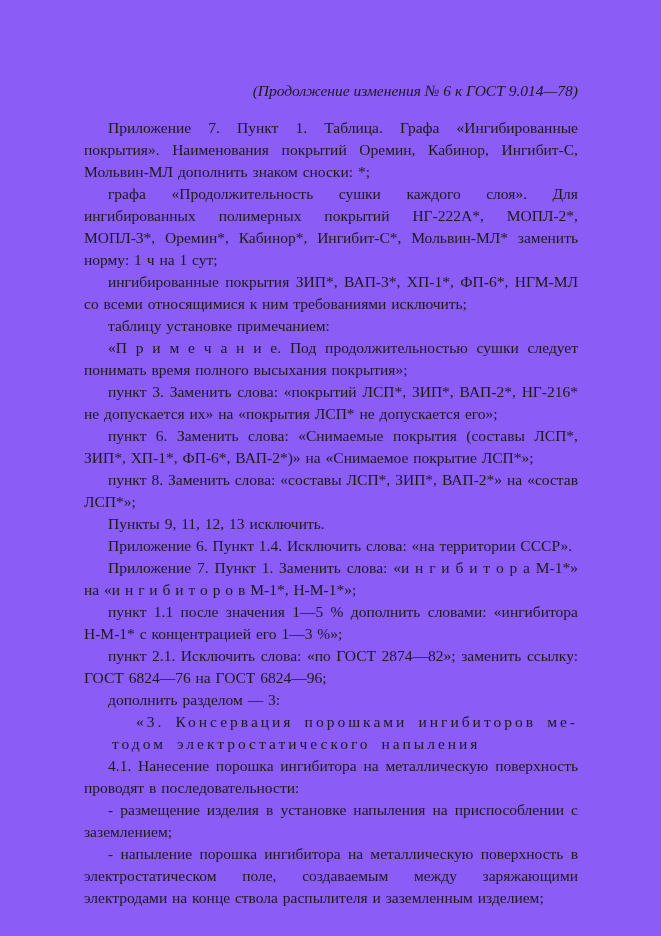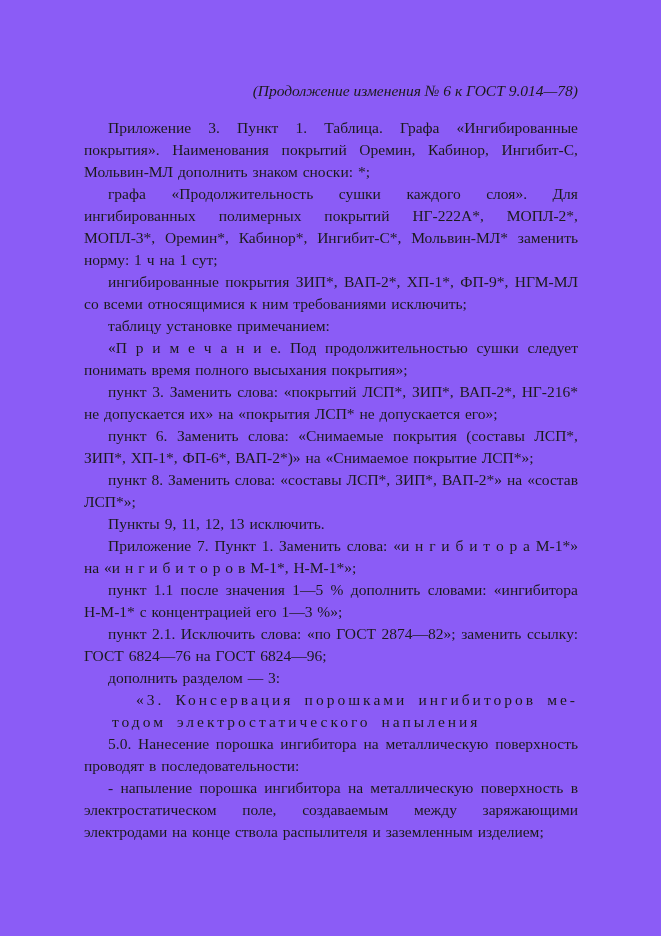--- a/index.html
+++ b/index.html
@@ -51,32 +51,34 @@
     margin-left: 28px;
   }
 </style>
 </head>
 <body>
 
 <div class="page">
   <div class="content">
     <div class="cont-header">(Продолжение изменения № 6 к ГОСТ  9.014—78)</div>
     <div class="body-block">
-        <p class="para">Приложение 3. Пункт 1. Таблица. Графа «Ингибированные покрытия». Наименования покрытий Оремин, Кабинор, Ингибит-С, Мольвин-МЛ дополнить знаком сноски: *;</p>
+        <p class="para">Приложение 7. Пункт 1. Таблица. Графа «Ингибированные покрытия». Наименования покрытий Оремин, Кабинор, Ингибит-С, Мольвин-МЛ дополнить знаком сноски: *;</p>
         <p class="para">графа «Продолжительность сушки каждого слоя». Для ингибированных полимерных покрытий НГ-222А*, МОПЛ-2*, МОПЛ-3*, Оремин*, Кабинор*, Ингибит-С*, Мольвин-МЛ* заменить норму: 1 ч на 1 сут;</p>
-        <p class="para">ингибированные покрытия ЗИП*, ВАП-2*, ХП-1*, ФП-9*, НГМ-МЛ со всеми относящимися к ним требованиями исключить;</p>
+        <p class="para">ингибированные покрытия ЗИП*, ВАП-3*, ХП-1*, ФП-6*, НГМ-МЛ со всеми относящимися к ним требованиями исключить;</p>
         <p class="para">таблицу установке примечанием:</p>
         <p class="para">«П р и м е ч а н и е. Под продолжительностью сушки следует понимать время полного высыхания покрытия»;</p>
         <p class="para">пункт 3. Заменить слова: «покрытий ЛСП*, ЗИП*, ВАП-2*, НГ-216* не допускается их» на «покрытия ЛСП* не допускается его»;</p>
         <p class="para">пункт 6. Заменить слова: «Снимаемые покрытия (составы ЛСП*, ЗИП*, ХП-1*, ФП-6*, ВАП-2*)» на «Снимаемое покрытие ЛСП*»;</p>
         <p class="para">пункт 8. Заменить слова: «составы ЛСП*, ЗИП*, ВАП-2*» на «состав ЛСП*»;</p>
         <p class="para">Пункты 9, 11, 12, 13 исключить.</p>
+        <p class="para">Приложение 6. Пункт 1.4. Исключить слова: «на территории СССР».</p>
         <p class="para">Приложение 7. Пункт 1. Заменить слова: «и н г и б и т о р а  М-1*» на «и н г и б и т о р о в  М-1*, Н-М-1*»;</p>
         <p class="para">пункт 1.1 после значения 1—5 % дополнить словами: «ингибитора Н-М-1* с концентрацией его 1—3 %»;</p>
         <p class="para">пункт 2.1. Исключить слова: «по ГОСТ 2874—82»; заменить ссылку: ГОСТ 6824—76 на ГОСТ 6824—96;</p>
         <p class="para">дополнить разделом — 3:</p>
         <p class="para spaced-heading">«3. Консервация порошками ингибиторов ме-тодом электростатического напыления</p>
-        <p class="para">5.0. Нанесение порошка ингибитора на металлическую поверхность проводят в последовательности:</p>
+        <p class="para">4.1. Нанесение порошка ингибитора на металлическую поверхность проводят в последовательности:</p>
+        <p class="para">- размещение изделия в установке напыления на приспособлении с заземлением;</p>
         <p class="para">- напыление порошка ингибитора на металлическую поверхность в электростатическом поле, создаваемым между заряжающими электродами на конце ствола распылителя и заземленным изделием;</p>
       </div>
 
   </div>
 </div>
 
 </body></html>

